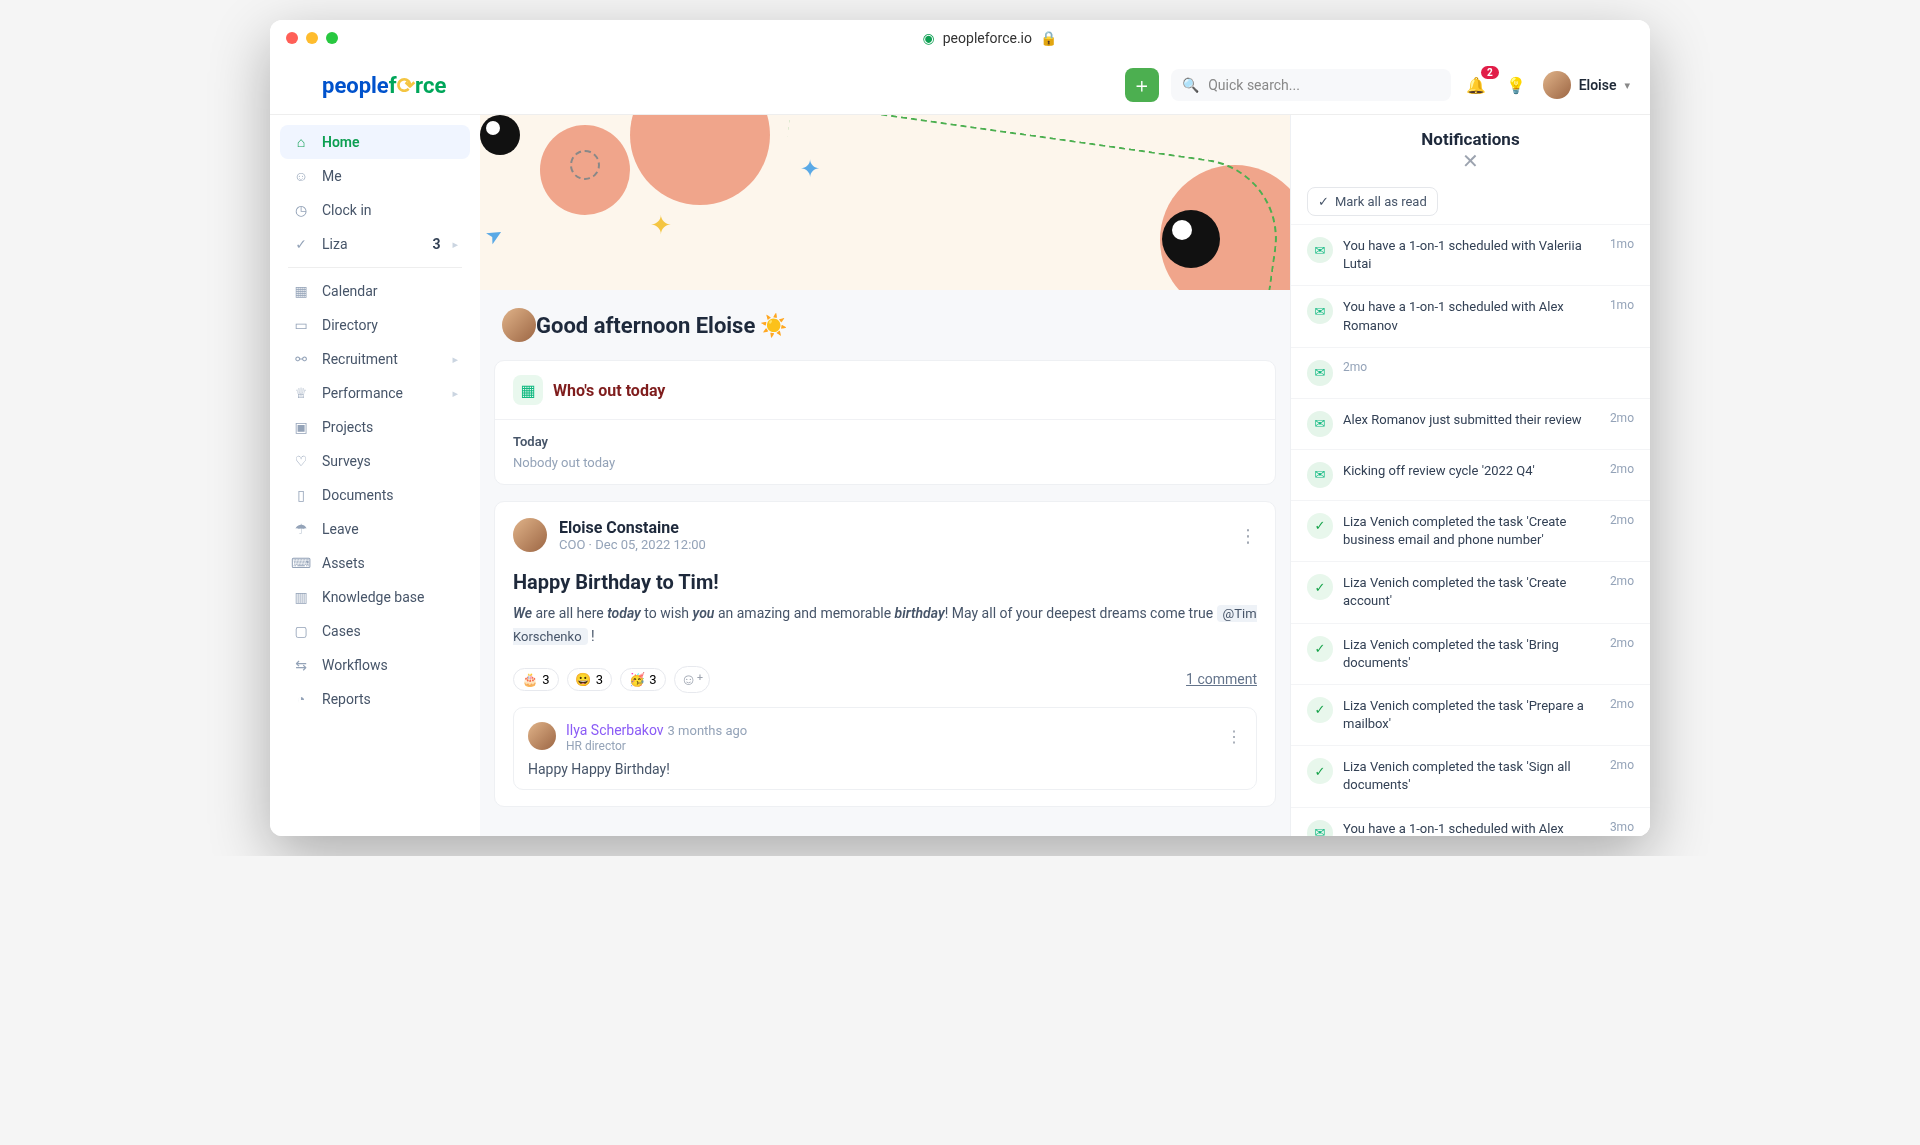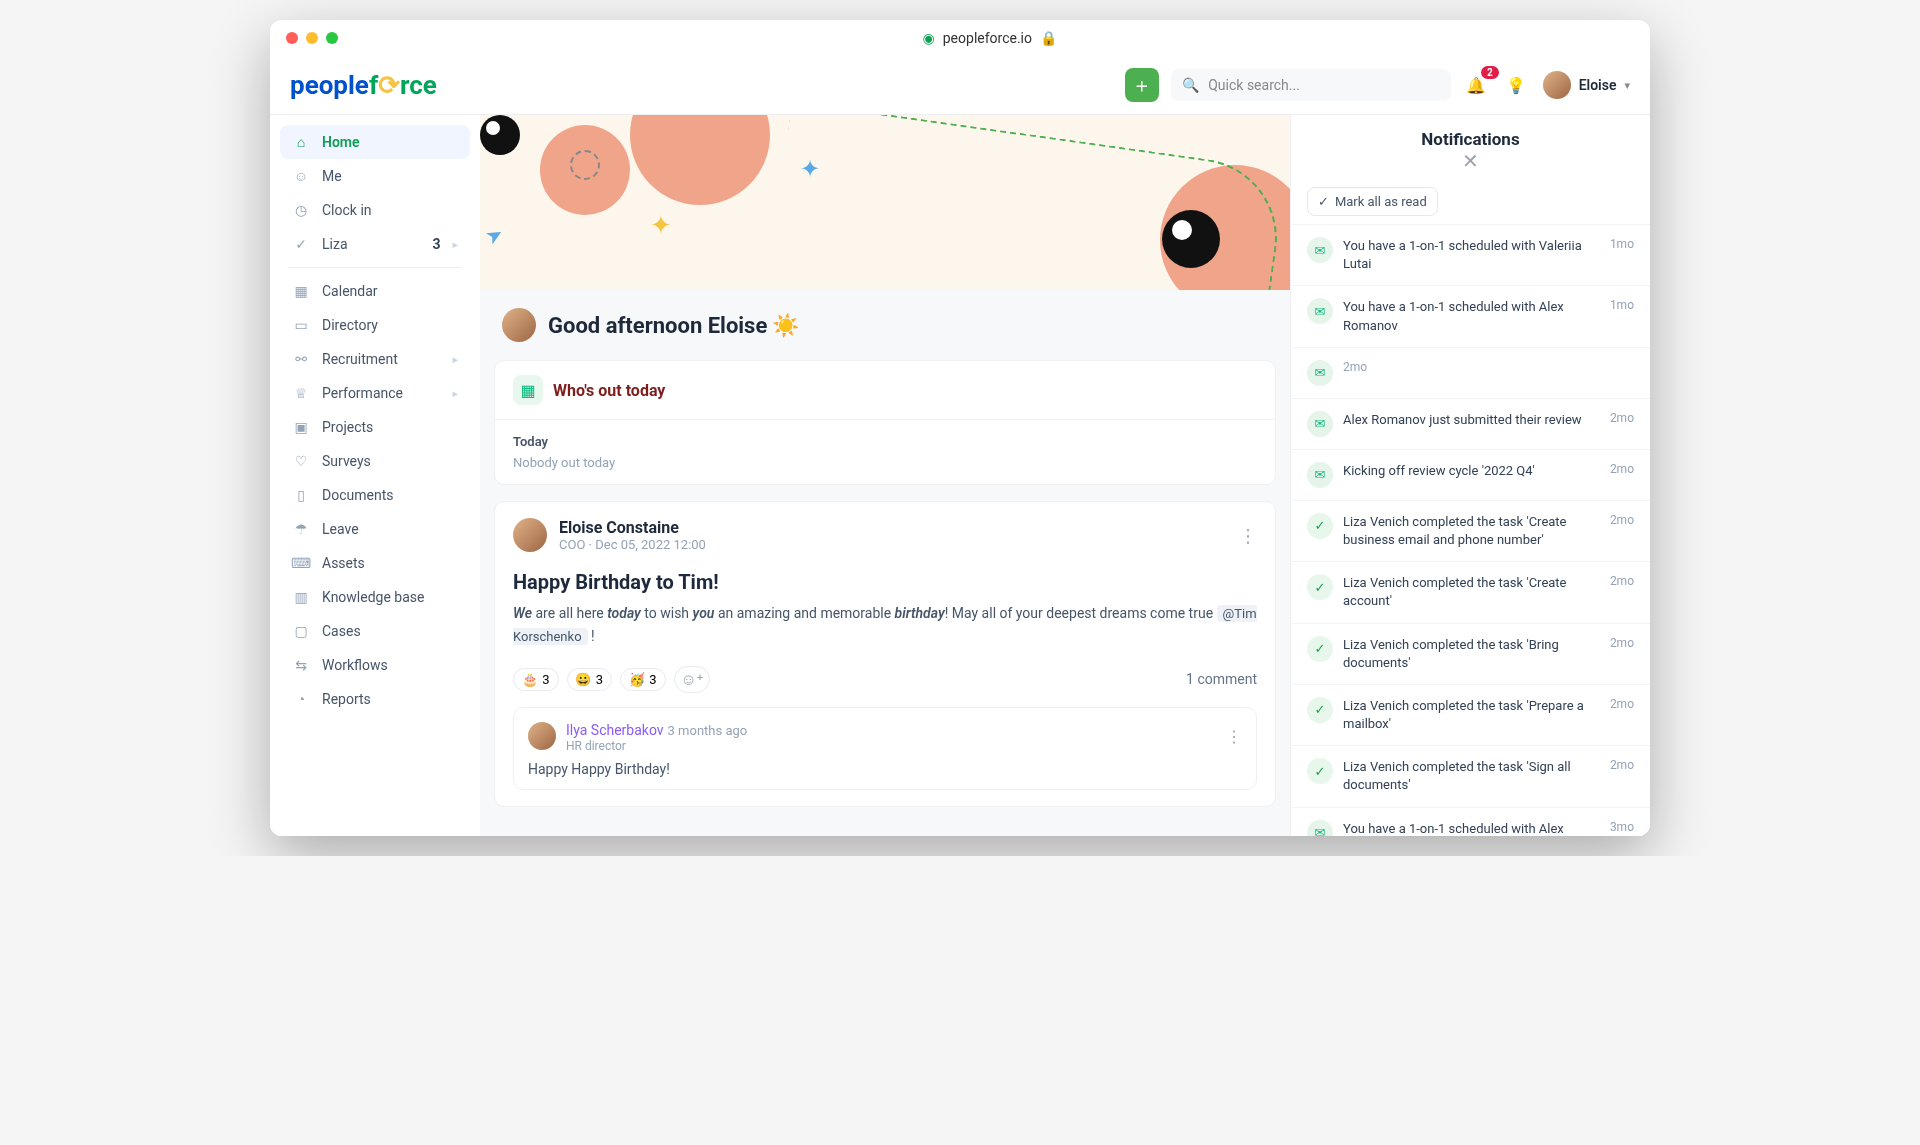--- a/index.html
+++ b/index.html
@@ -47,21 +47,21 @@
   height: 780px;
   background: #fff;
 }
 .topbar {
   display: flex;
   align-items: center;
   padding: 12px 20px;
   border-bottom: 1px solid #eee;
   gap: 12px;
 }
-.logo-area { flex: 0 0 auto; font-size: 26px; font-weight: 700; }
+.logo-area { flex: 0 0 auto; font-size: 22px; font-weight: 700; margin-left: 32px; }
 .logo-people { color: #0052cc; }
 .logo-f { color: #00a65a; }
 .logo-rce { color: #00a65a; }
 .spacer { flex: 1; }
 .add-btn {
   width: 34px; height: 34px; border-radius: 8px;
   background: #4caf50; color: #fff; display: flex;
   align-items: center; justify-content: center; font-size: 20px;
   cursor: pointer;
 }
@@ -121,21 +121,21 @@
 .c4 { width: 150px; height: 150px; background: #f0a58b; top: 50px; right: -20px; }
 .c4b { position:absolute; width: 58px; height: 58px; background: #111; border-radius:50%; top: 95px; right: 70px; }
 .c4b::after{content:'';position:absolute;width:20px;height:20px;background:#fff;border-radius:50%;top:10px;left:10px;}
 .spark { position:absolute; left: 320px; top: 40px; color:#5aa9e6; font-size:24px;}
 .star { position:absolute; left: 170px; top: 95px; color:#f4c542; font-size:26px;}
 .cloudline { position:absolute; left: 90px; top:35px; width:30px;height:30px;border:2px dashed #888;border-radius:50%;}
 .dashed { position:absolute; top:20px; left:300px; width:500px; height:140px; border-top:2px dashed #4caf50; border-right:2px dashed #4caf50; border-radius: 0 80px 0 0; transform: rotate(8deg);}
 .arrow { position:absolute; left:6px; top:108px; color:#5aa9e6; font-size:20px; transform: rotate(-30deg);}
 
 .greeting-row {
-  display:flex; align-items:center; gap:12px;
+  display:flex; align-items:center; 
   padding: 18px 22px;
 }
 .greeting-row .avatar { width:34px;height:34px; }
 .greeting { font-size: 22px; font-weight: 700; color:#1e293b; }
 
 .card {
   background:#fff; border:1px solid #eef0f3; border-radius:10px;
   margin: 0 14px 16px; overflow:hidden;
 }
 .card-header { display:flex; align-items:center; gap:10px; padding:14px 18px; border-bottom:1px solid #f0f1f4;}
@@ -149,21 +149,21 @@
 .post-name { font-weight:700; color:#1e293b; }
 .post-meta { color:#94a3b8; font-size:13px;}
 .post-more { margin-left:auto; color:#9ca3af; cursor:pointer; font-size:18px;}
 .post-title { font-weight:700; font-size:20px; color:#1e293b; padding: 10px 18px 4px;}
 .post-body { padding: 4px 18px 12px; color:#475569; font-size:14px; line-height:1.6;}
 .post-body .em { font-style: italic; font-weight:600; }
 .mention { background:#eef2f7; border-radius:4px; padding:1px 6px; color:#475569; font-size:13px;}
 .reactions { display:flex; align-items:center; gap:8px; padding:6px 18px 14px;}
 .react-chip { display:flex;align-items:center;gap:4px;border:1px solid #e7e9ee;border-radius:16px;padding:3px 8px;font-size:13px;cursor:pointer;}
 .add-react { color:#9ca3af;border:1px solid #e7e9ee;border-radius:16px;padding:3px 6px;cursor:pointer;}
-.comments-link { margin-left:auto; color:#64748b; font-size:14px; cursor:pointer;}
+.comments-link { margin-left:auto; color:#64748b; font-size:14px; cursor:pointer;text-decoration:underline;}
 .comment { margin: 0 18px 16px; border:1px solid #eef0f3; border-radius:10px; padding:12px 14px;}
 .comment-head { display:flex; align-items:center; gap:10px;}
 .comment-head .avatar{width:28px;height:28px;}
 .comment-name{font-weight:400;color:#8b5cf6;font-size:14px;text-align:center;}
 .comment-time{color:#94a3b8;font-size:13px;}
 .comment-role{color:#94a3b8;font-size:12px;}
 .comment-more{margin-left:auto;color:#9ca3af;cursor:pointer;}
 .comment-text{padding-top:8px;color:#475569;font-size:14px;}
 
 .notif-panel {

